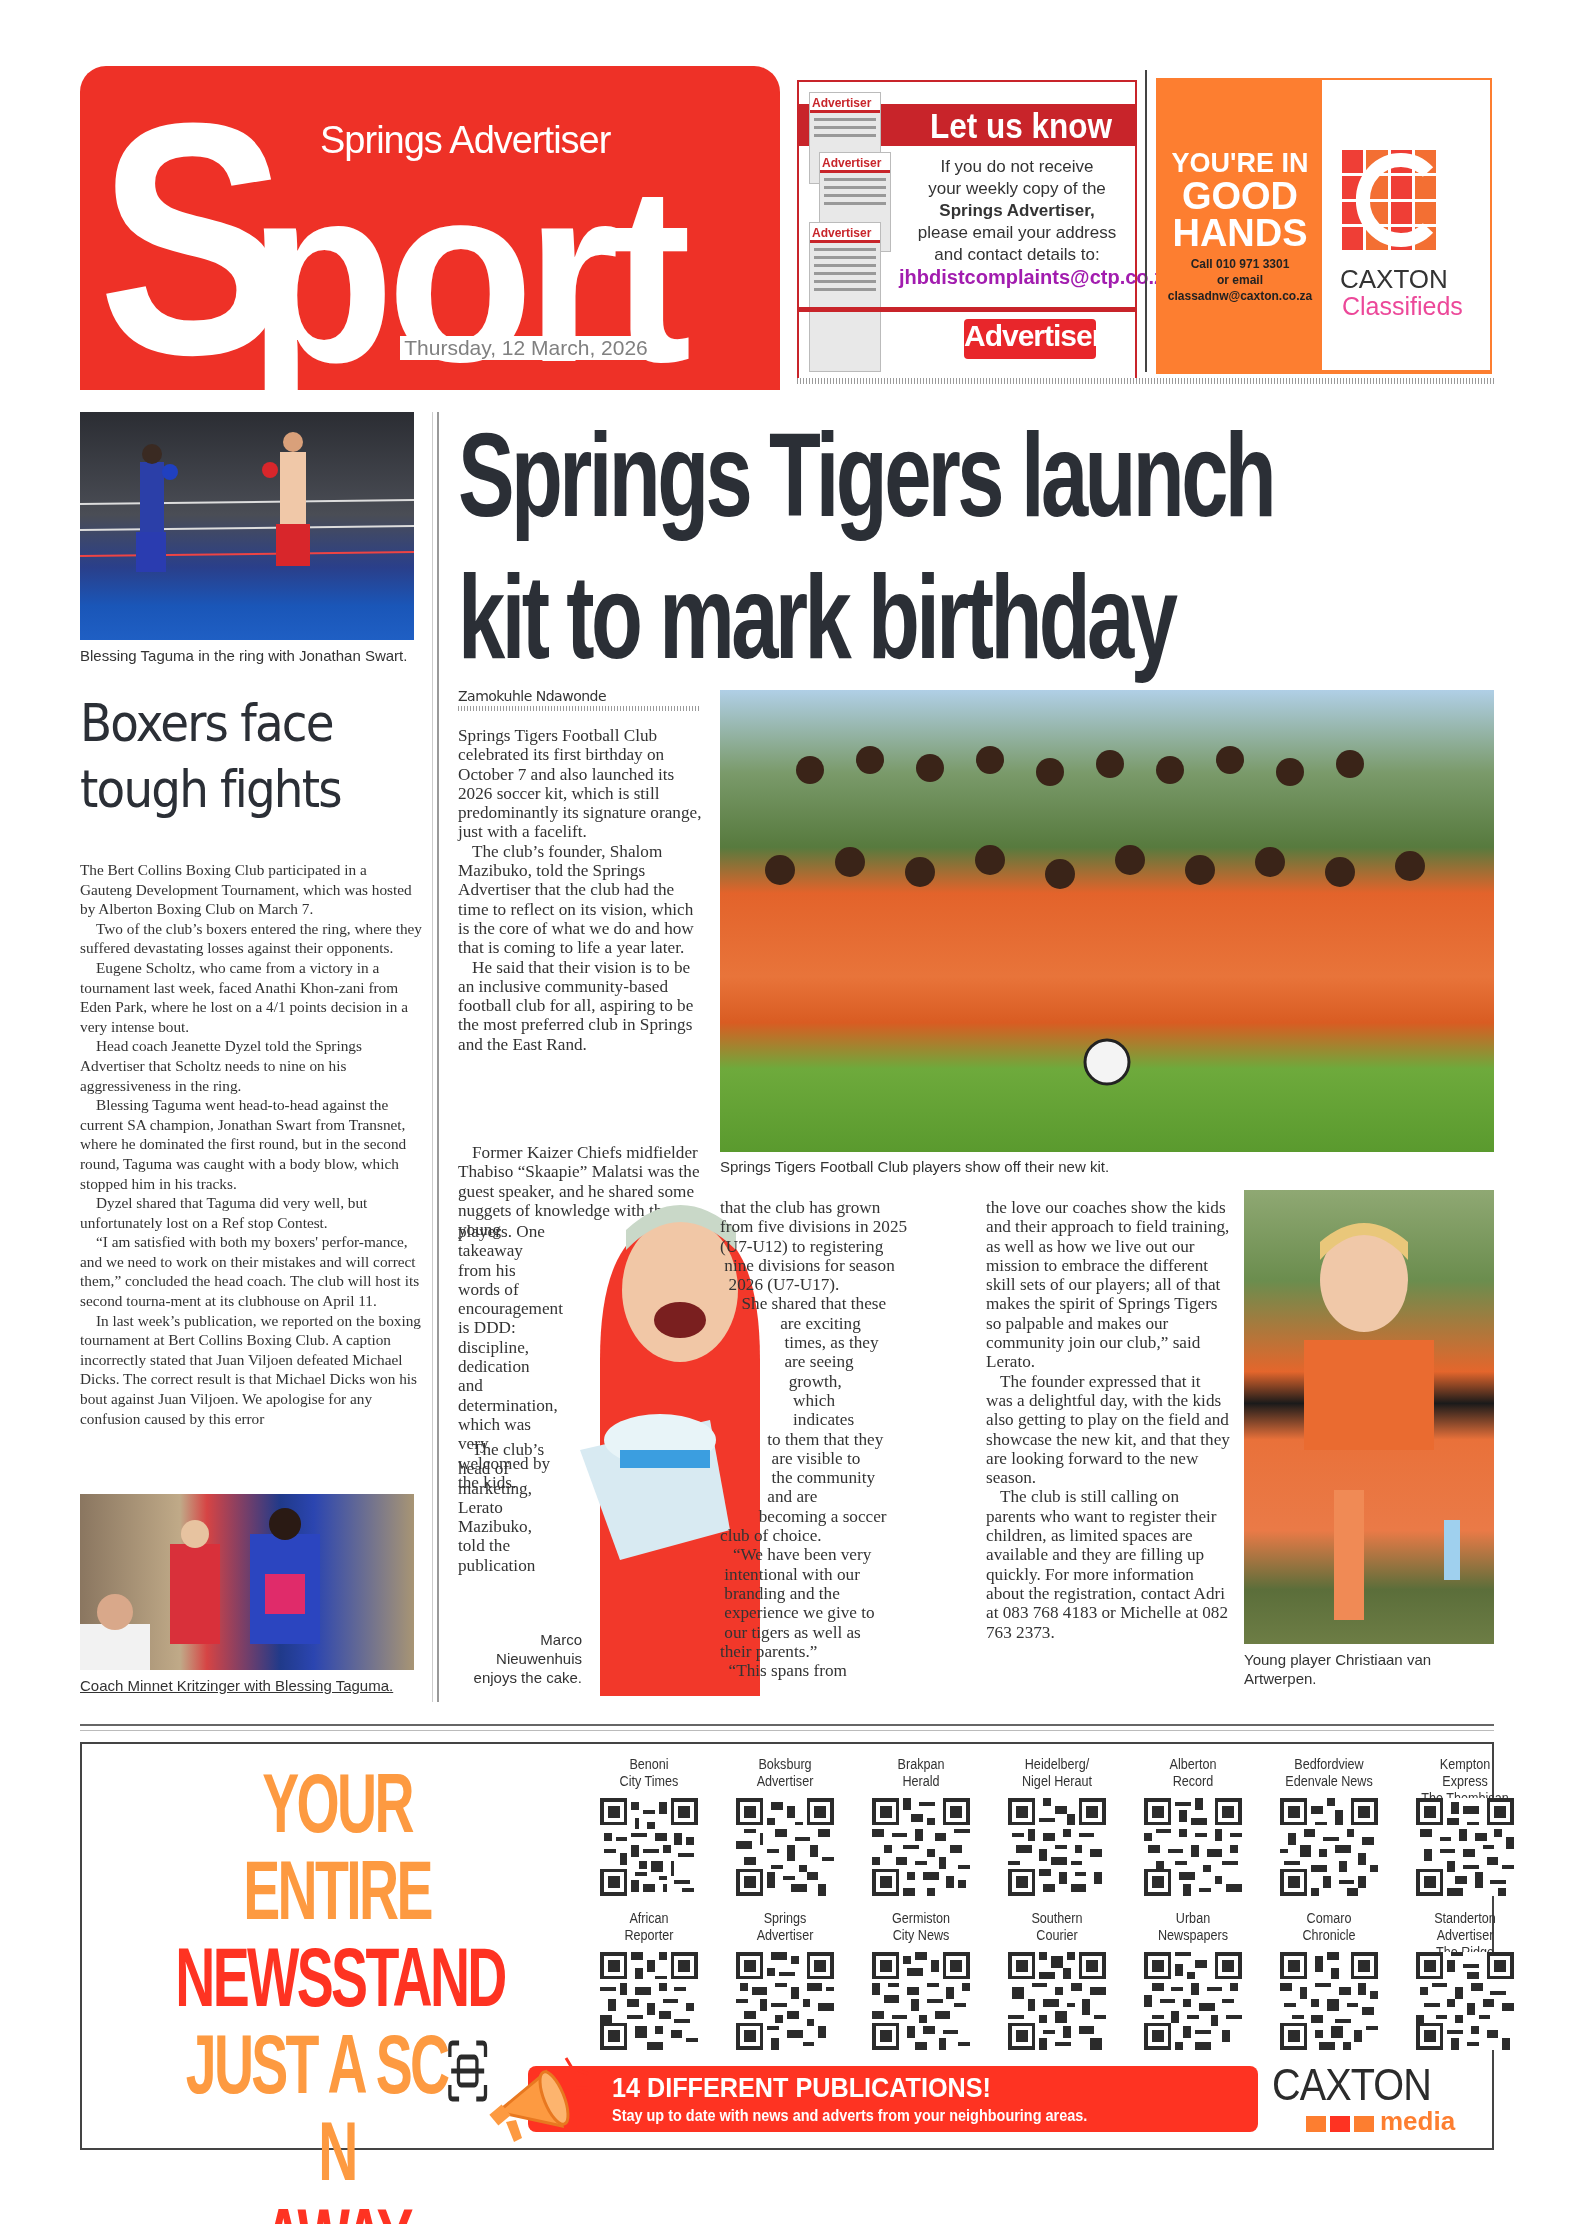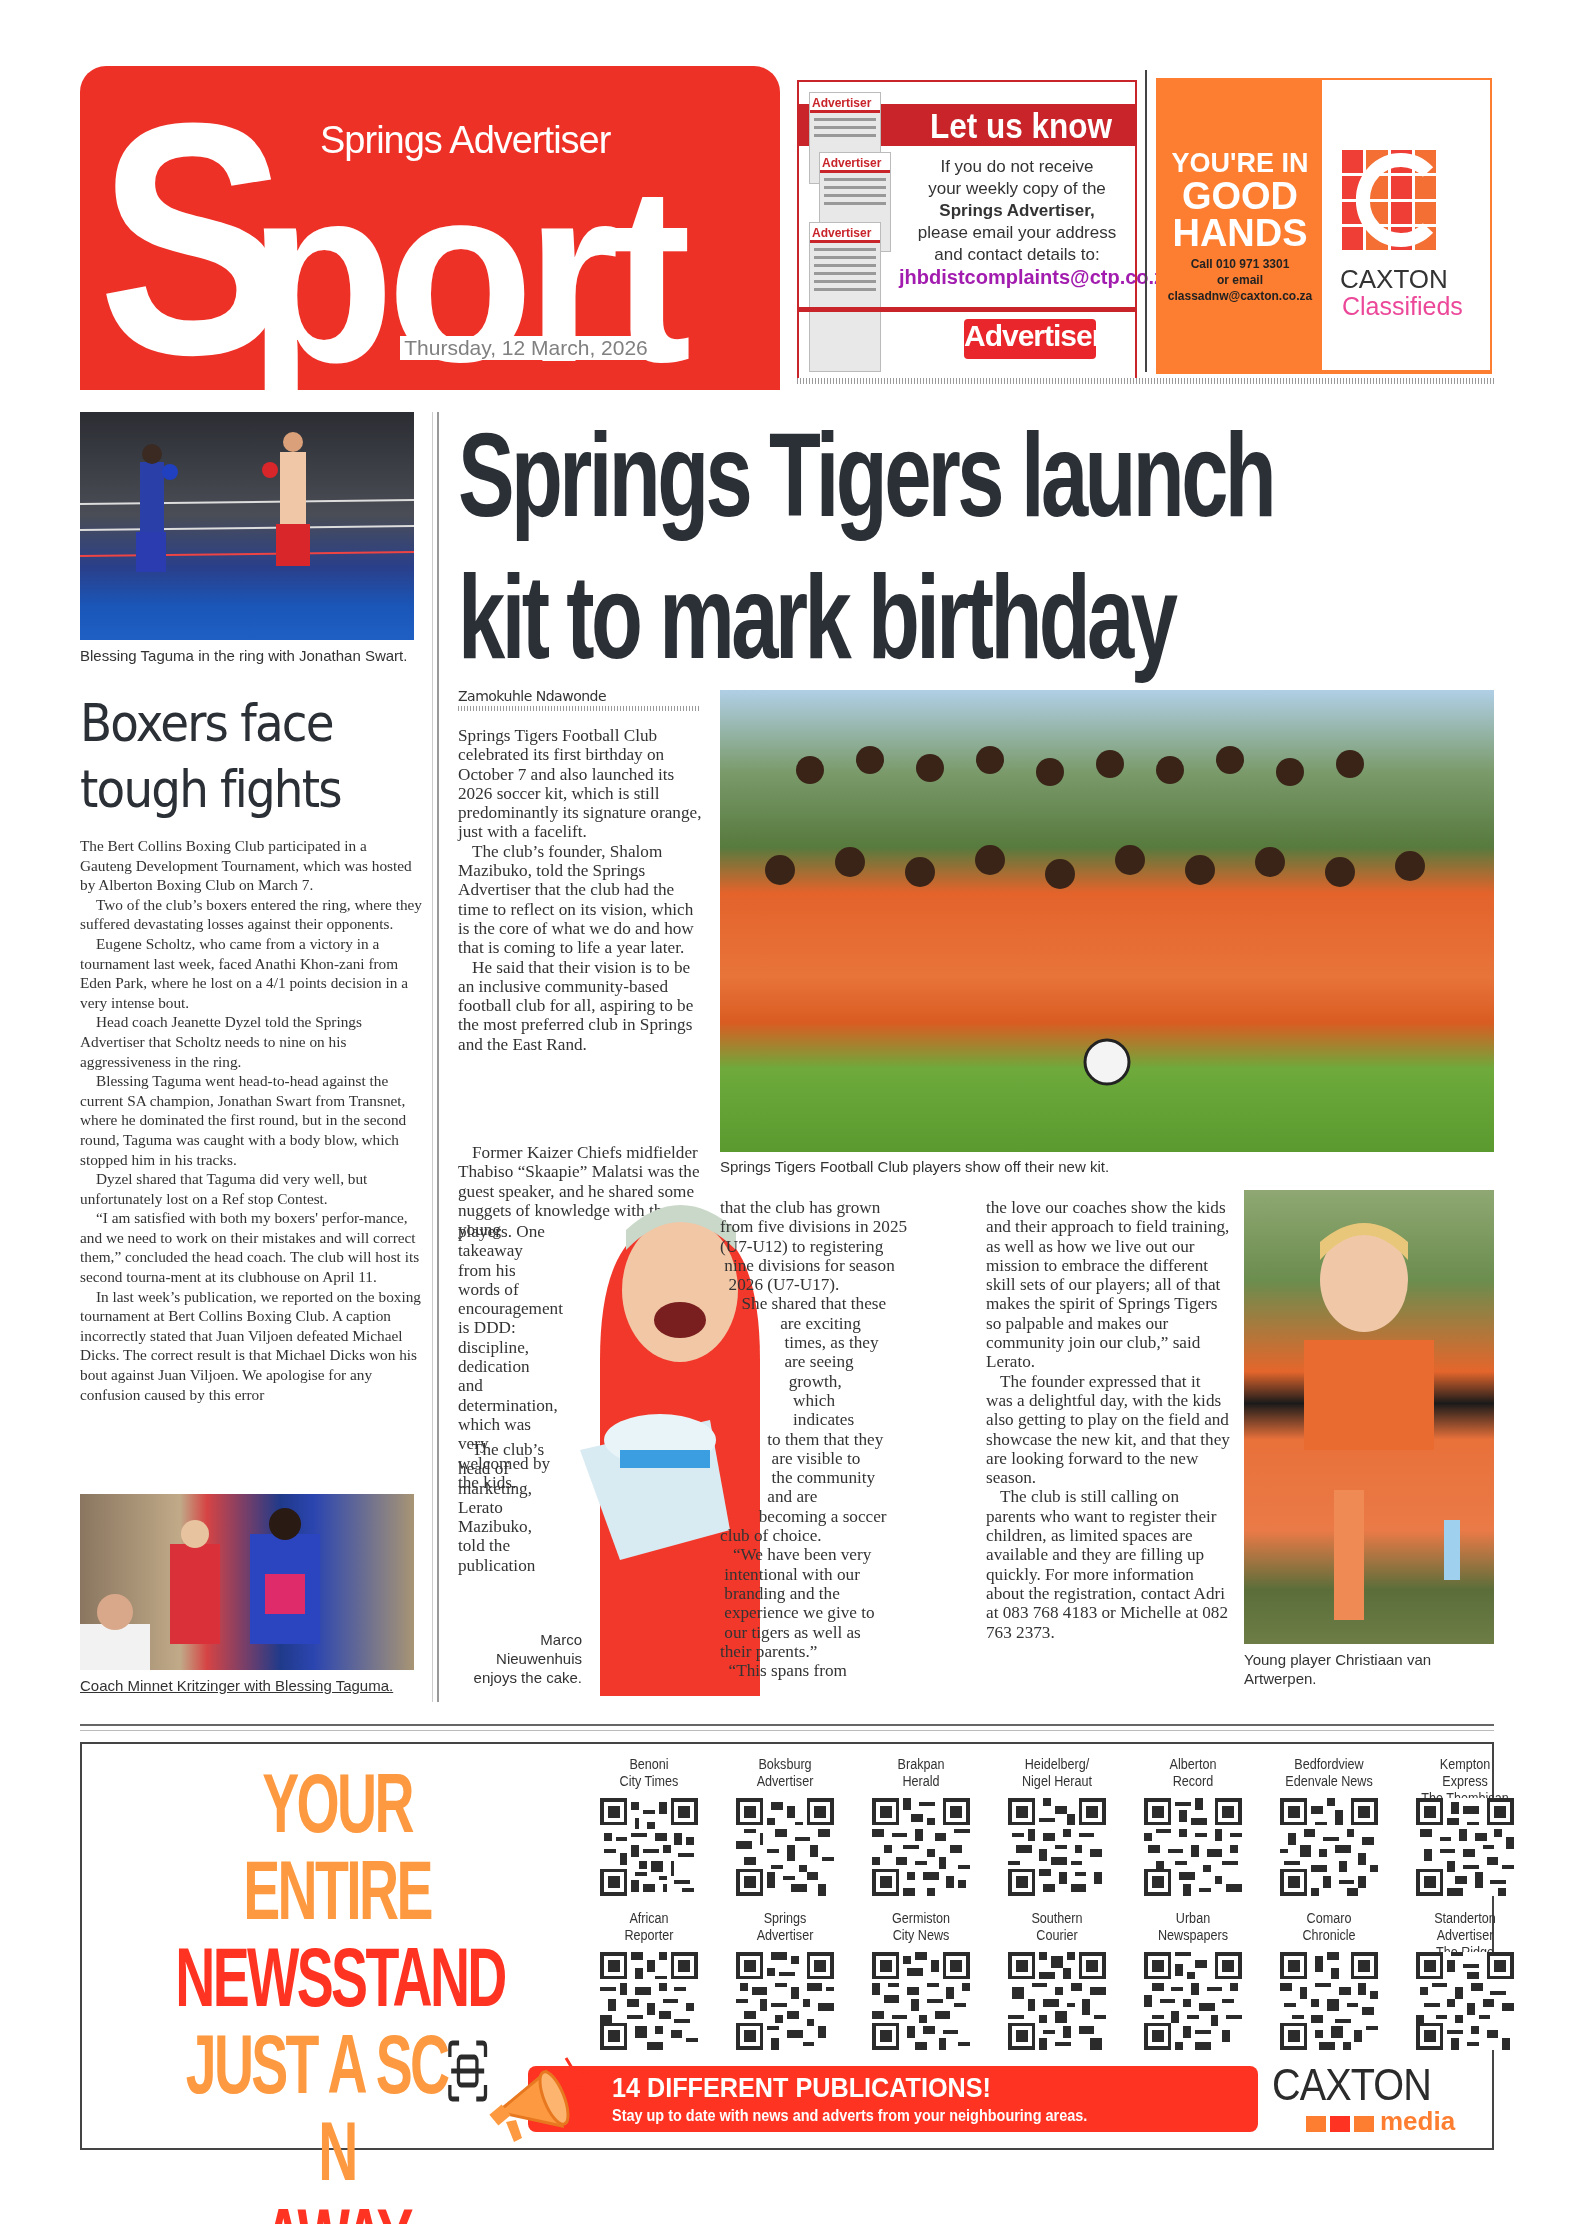--- a/index.html
+++ b/index.html
@@ -46,21 +46,21 @@
 
   .hatch { height: 6px; background: repeating-linear-gradient(90deg, #9a9a9a 0 1px, #fff 1px 3px); }
   #hatch-top { left: 797px; top: 378px; width: 697px; }
 
   
   #boxing-photo1 { left: 80px; top: 412px; width: 334px; height: 228px; background: linear-gradient(180deg, #2b2d33 0%, #4a4d55 45%, #2a3f8a 68%, #1a56b8 85%, #1f5fc4 100%); overflow: hidden; }
   #caption1 { left: 80px; top: 646px; width: 334px; font: 15px/19px "Liberation Sans", sans-serif; color: #333; }
   #boxers-headline { left: 80px; top: 690px; width: 334px; font: 52px/66px "DejaVu Sans", sans-serif; font-weight: normal; color: #2b2f36; letter-spacing: -2px; transform: scaleX(0.9); transform-origin: left top; }
   #boxers-body { left: 80px; top: 836px; width: 342px; font: 15.3px/19.6px "Liberation Serif", serif; color: #333; text-align: left; }
   #boxers-body p { text-indent: 16px; }
-  #boxers-body p:first-child { text-indent: 0; }
+  #boxers-body p:first-child { text-indent: 0; margin-top: 24px; }
   #boxing-photo2 { left: 80px; top: 1494px; width: 334px; height: 176px; background: linear-gradient(90deg, #8a7660 0%, #c0aa88 30%, #d64444 38%, #203a8a 60%, #2b45b0 70%, #a89574 100%); }
   #caption2 { left: 80px; top: 1676px; width: 334px; font: 15px/19px "Liberation Sans", sans-serif; color: #333; text-decoration: underline; }
 
   #vrule-left { left: 432px; top: 412px; width: 1px; height: 1290px; background: #ccc; }
   #vrule-main { left: 437px; top: 412px; width: 2px; height: 1290px; background: #999; }
 
   
   #main-headline { left: 458px; top: 404px; width: 1060px; font-family: "Liberation Sans", sans-serif; font-weight: bold; color: #2b2f36; font-size: 118px; line-height: 142px; letter-spacing: -5px; transform: scaleX(0.72); transform-origin: left top; white-space: nowrap; }
   #byline { left: 458px; top: 688px; width: 242px; font: 14px "DejaVu Sans", sans-serif; color: #333; letter-spacing: -0.5px; }
   #byline-hatch { left: 458px; top: 706px; width: 242px; height: 5px; }

